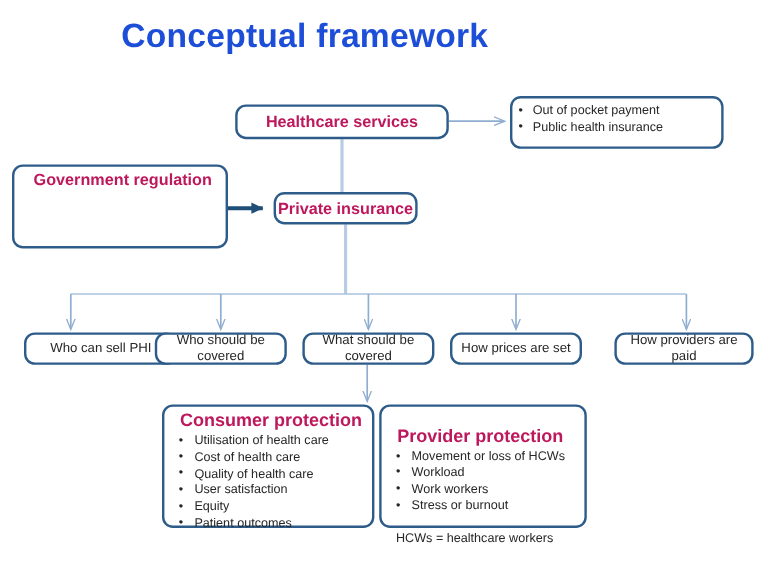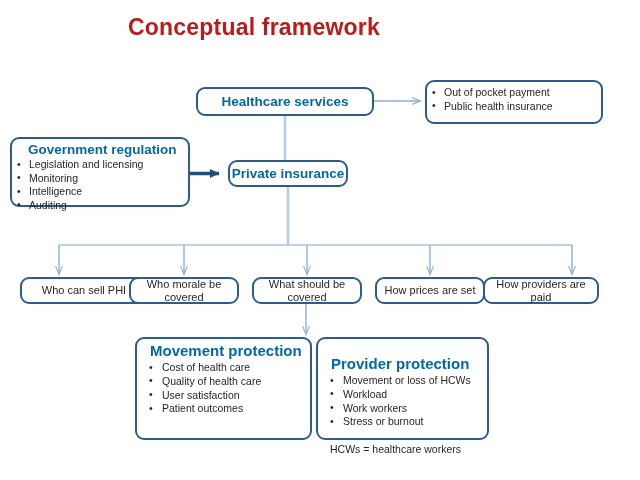--- a/index.html
+++ b/index.html
@@ -21,37 +21,37 @@
     width: 640px;
     height: 480px;
   }
   
   #page-title {
     position: absolute;
     left: 0;
     top: 14px;
     width: 508px;
     text-align: center;
-    font-size: 23px;
+    font-size: 28px;
     font-weight: bold;
-    color: #b91c1c;
+    color: #1d4ed8;
     letter-spacing: 0.2px;
   }
   
   .node {
     position: absolute;
     box-sizing: border-box;
     background: #ffffff;
     border: 2px solid #2e5c8a;
     border-radius: 9px;
   }
   .node-title {
     font-weight: bold;
     font-size: 13.5px;
-    color: #0369a1;
+    color: #be185d;
   }
   .centered {
     display: flex;
     align-items: center;
     justify-content: center;
     text-align: center;
   }
   .plain-label {
     font-size: 11px;
     color: #262626;
@@ -104,21 +104,21 @@
   #node-private-insurance {
     left: 228px; top: 160px; width: 120px; height: 27px;
   }
   .branch-node {
     top: 277px; height: 27px;
   }
   #node-who-can-sell { left: 20px; width: 128px; }
   #node-who-covered  { left: 129px; width: 110px; }
   #node-what-covered { left: 252px; width: 110px; }
   #node-how-prices   { left: 375px; width: 110px; }
-  #node-how-paid     { left: 483px; width: 116px; }
+  #node-how-paid     { left: 512px; width: 116px; }
 
   #node-consumer-protection {
     left: 135px; top: 337px; width: 177px; height: 103px;
     padding-top: 3px;
   }
   #node-provider-protection {
     left: 316px; top: 337px; width: 173px; height: 103px;
     padding-top: 16px;
   }
   #node-consumer-protection .node-title,
@@ -180,54 +180,50 @@
 
 <div class="node" id="node-payment-options">
   <ul class="bullets">
     <li>Out of pocket payment</li>
     <li>Public health insurance</li>
   </ul>
 </div>
 
 <div class="node" id="node-government-regulation">
   <div class="node-title">Government regulation</div>
-  <ul class="bullets">
-    <li>Legislation and licensing</li>
-    <li>Monitoring</li>
-    <li>Intelligence</li>
-    <li>Auditing</li>
-  </ul>
 </div>
 
 <div class="node centered" id="node-private-insurance">
   <span class="node-title">Private insurance</span>
 </div>
 
 <div class="node centered branch-node" id="node-who-can-sell">
   <span class="plain-label">Who can sell PHI</span>
 </div>
 <div class="node centered branch-node" id="node-who-covered">
-  <span class="plain-label">Who morale be covered</span>
+  <span class="plain-label">Who should be covered</span>
 </div>
 <div class="node centered branch-node" id="node-what-covered">
   <span class="plain-label">What should be covered</span>
 </div>
 <div class="node centered branch-node" id="node-how-prices">
   <span class="plain-label">How prices are set</span>
 </div>
 <div class="node centered branch-node" id="node-how-paid">
   <span class="plain-label">How providers are paid</span>
 </div>
 
 <div class="node" id="node-consumer-protection">
-  <div class="node-title">Movement protection</div>
+  <div class="node-title">Consumer protection</div>
   <ul class="bullets">
+    <li>Utilisation of health care</li>
     <li>Cost of health care</li>
     <li>Quality of health care</li>
     <li>User satisfaction</li>
+    <li>Equity</li>
     <li>Patient outcomes</li>
   </ul>
 </div>
 
 <div class="node" id="node-provider-protection">
   <div class="node-title">Provider protection</div>
   <ul class="bullets">
     <li>Movement or loss of HCWs</li>
     <li>Workload</li>
     <li>Work workers</li>

